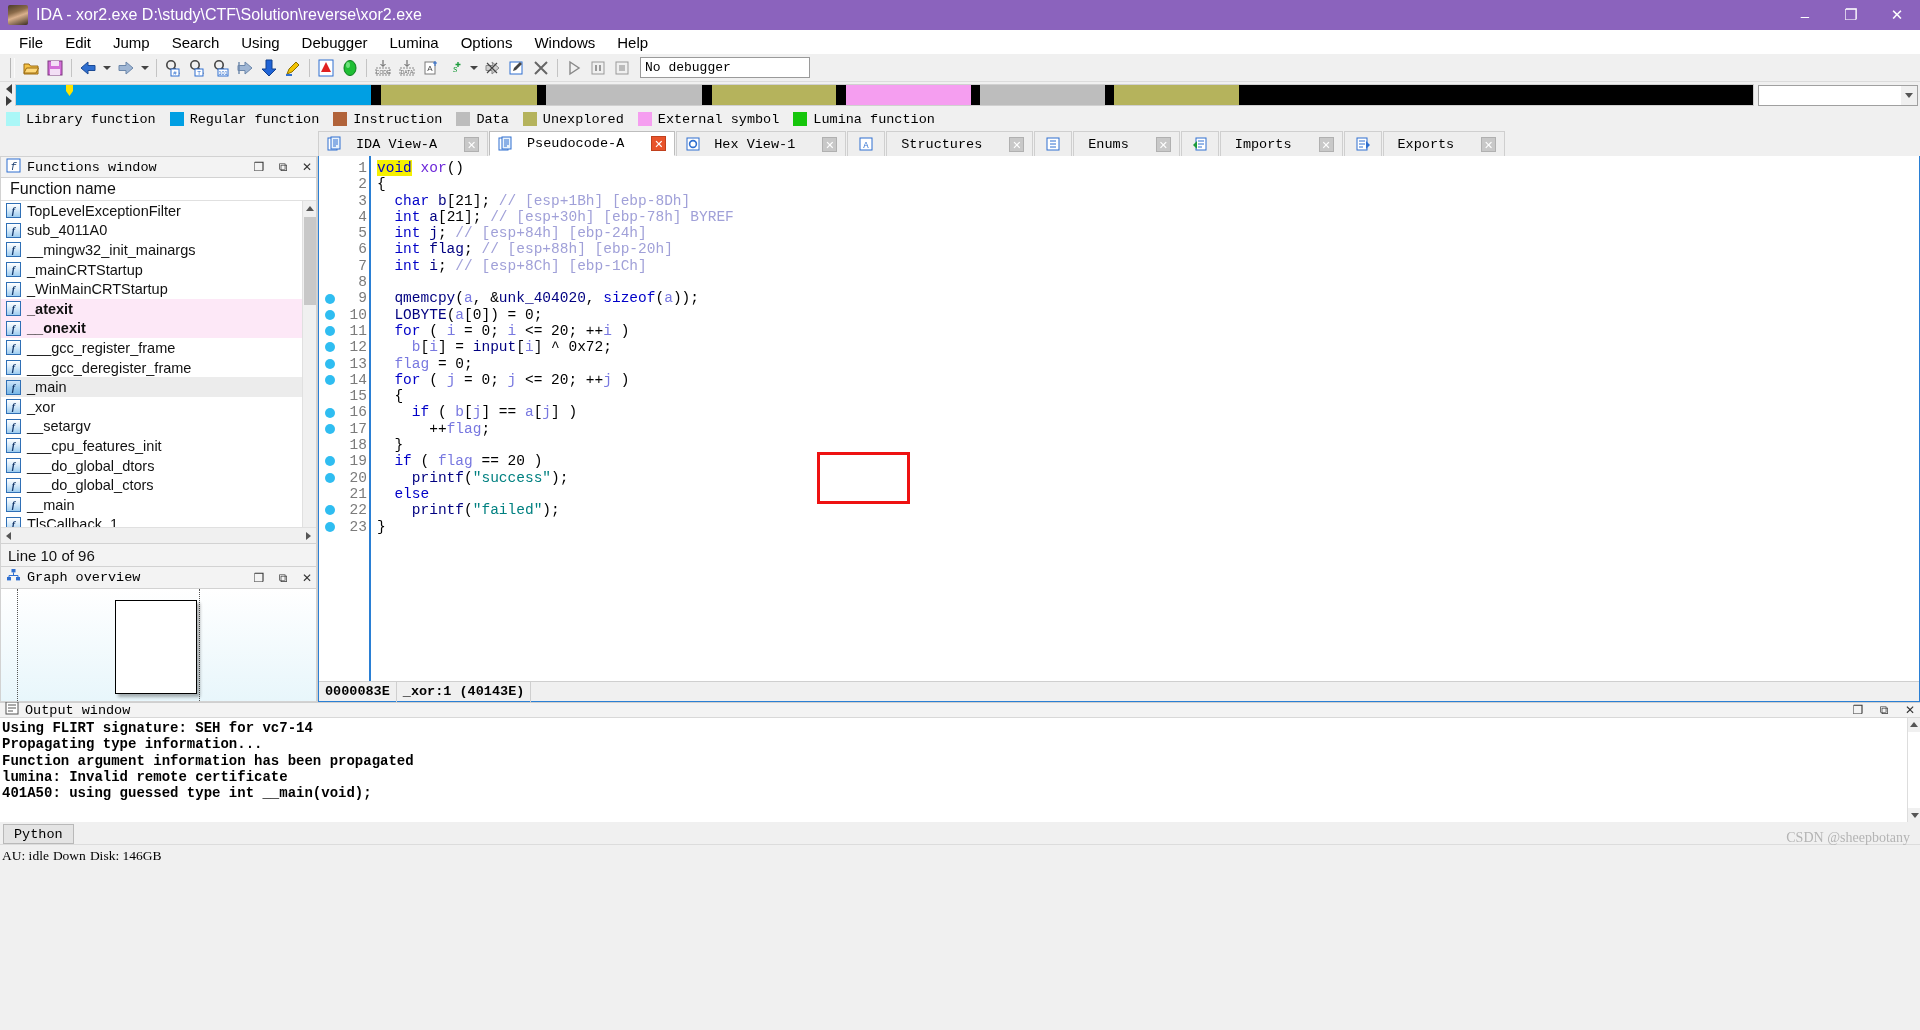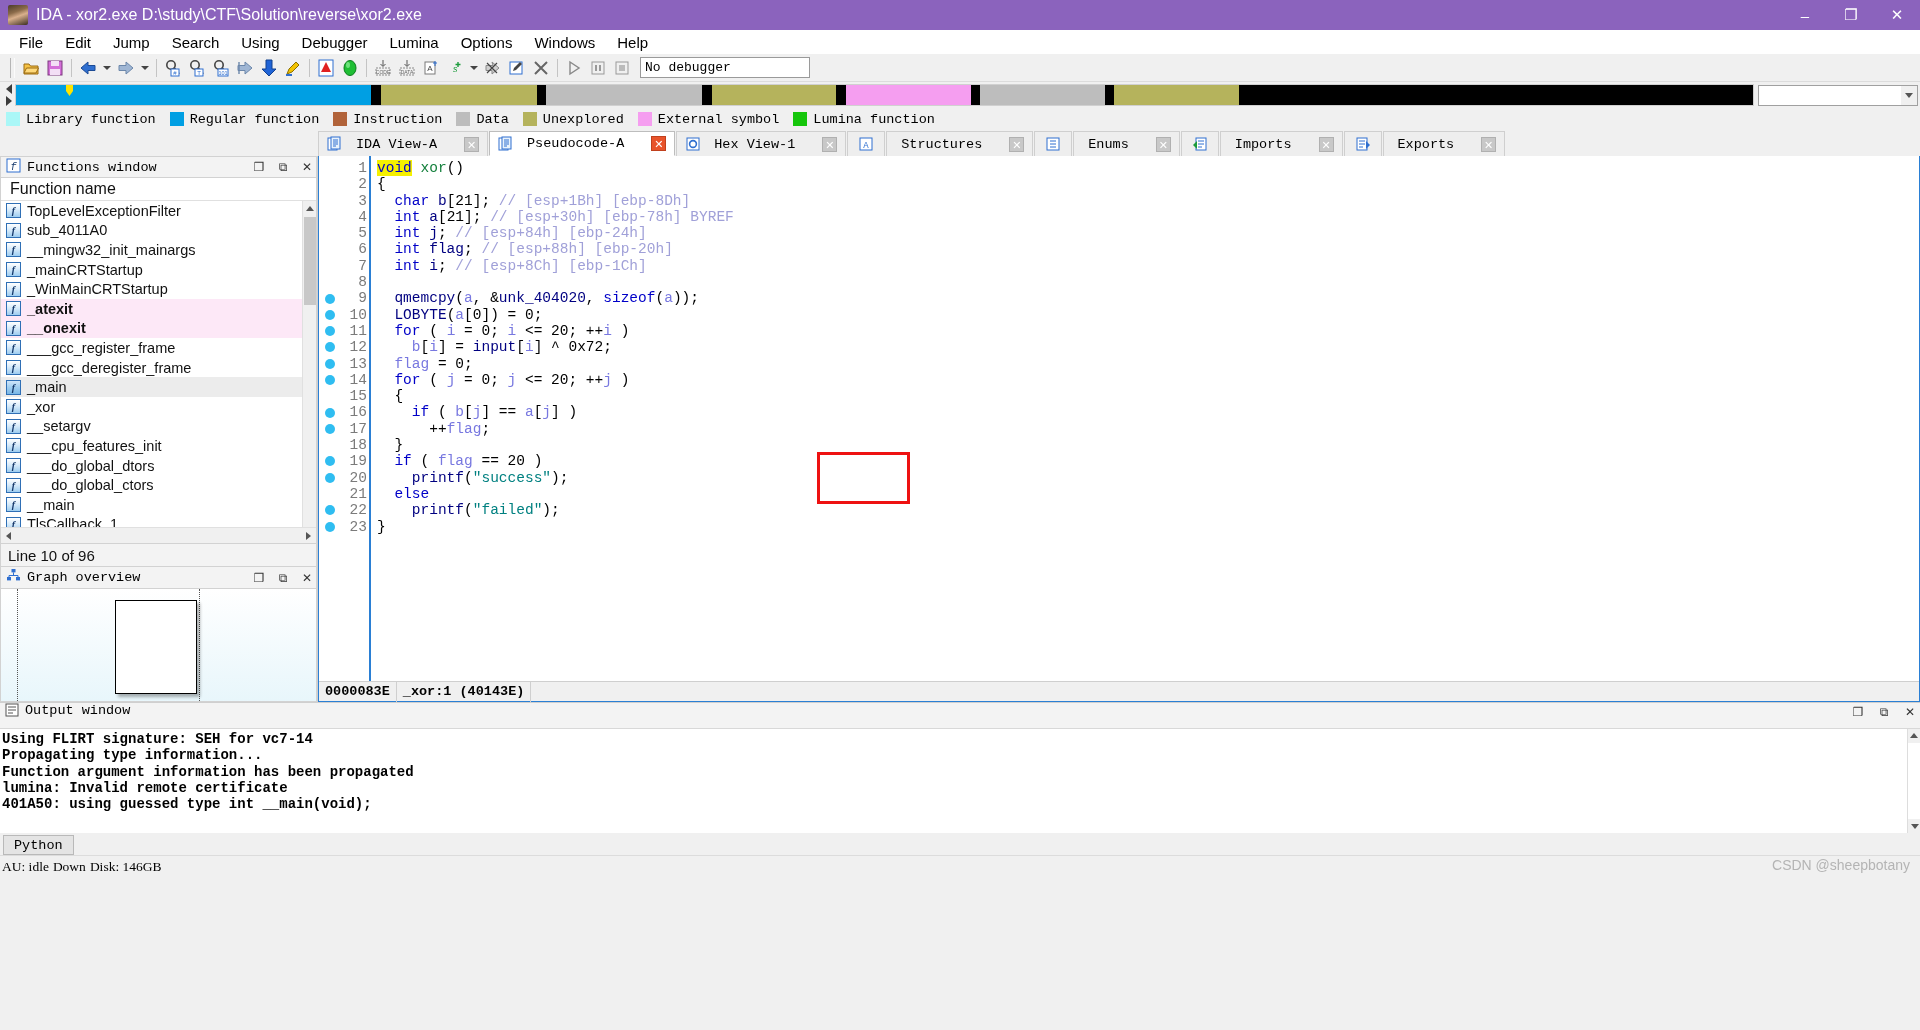--- a/index.html
+++ b/index.html
@@ -140,56 +140,56 @@
   #bpgutter { width:22px; flex:none; background:#fff; padding-top:4px; }
   #bpgutter .bp { height:16.3px; display:flex; align-items:center; justify-content:center; }
   #bpgutter .dot { width:10px; height:10px; border-radius:50%; background:#2fbdf1; }
   #lngutter { width:28px; flex:none; text-align:right; padding-top:4px; color:#7b7b7b; }
   #lngutter div { height:16.3px; line-height:16.3px; padding-right:2px; }
   #codebar { width:2px; background:#2a7fd4; margin-right:6px; flex:none; }
   #codetext { flex:1; padding-top:4px; white-space:pre; }
   #codetext .ln { height:16.3px; line-height:16.3px; }
   .k  { color:#0000c8; }
   .id { color:#000080; }
-  .fn { color:#15803d; }          
+  .fn { color:#6d28d9; }          
   .var{ color:#7878e0; }          
   .cm { color:#a0a0d8; }          
   .num{ color:#000000; }
   .str{ color:#008080; }
   .pun{ color:#000000; }
   .hl-yellow { background:#f5f000; }
   #redbox { position:absolute; border:3px solid #ee1111; pointer-events:none; }
   #codestatus {
     height:20px; background:#f0f0f0; border-top:1px solid #cfcfcf; display:flex; align-items:center;
     font-family:"Liberation Mono", monospace; font-size:13.5px; color:#000;
   }
   #codestatus .cs-cell { padding:0 6px; border-right:1px solid #cfcfcf; height:20px; display:flex; align-items:center;font-weight:bold; }
 
   
   #outwin { height:auto; background:#f0f0f0; }
-  #outhdr { height:27px; background:#f3f3f3; border-top:1px solid #cfcfcf; border-bottom:1px solid #d8d8d8;
-            display:flex; padding-left:5px; gap:6px;
+  #outhdr { height:16px; background:#f3f3f3; border-top:1px solid #cfcfcf; border-bottom:1px solid #d8d8d8;
+            display:flex; align-items:center; padding-left:5px; gap:6px;
             font-family:"Liberation Mono", monospace; font-size:13.5px;}
   #outhdr .oh-title { flex:1; }
   #outhdr .oh-btn { width:20px; height:18px; display:flex; align-items:center; justify-content:center; font-size:12px; color:#333; font-family:"Liberation Sans",sans-serif;}
   #outbody { height:104px; background:#ffffff; position:relative; overflow:hidden;
              font-family:"Liberation Mono", monospace; font-size:14px; color:#000; padding:2px 0 0 2px;font-weight:bold;}
   #outbody .oline { height:16.3px; line-height:16.3px; white-space:pre;}
   #outscroll { position:absolute; right:0; top:0; width:13px; height:100%; background:#f0f0f0; border-left:1px solid #ddd;}
   #outscroll .ar { height:13px; display:flex; align-items:center; justify-content:center;}
   #outscroll .thumb{ position:absolute; left:0; width:13px; top:14px; bottom:14px; background:#fff;}
   #pyrow { height:22px; background:#f0f0f0; display:flex; align-items:flex-end; padding-left:3px;}
   #pytab { height:20px; background:#e4e4e4; border:1px solid #b9b9b9; display:flex; align-items:center;
            padding:0 10px; font-family:"Liberation Mono", monospace; font-size:13.5px;text-align:center;}
   #statusbar { height:22px; background:#f0f0f0; display:flex; align-items:center;
                font-family:"Liberation Mono", monospace; font-size:13.5px; color:#000;
                border-top:1px solid #dcdcdc; position:relative;}
   #statusbar .sb { padding:0 2px;font-family:Liberation Serif, serif; }
-  #watermark { position:absolute; right:10px; bottom:4px; color:#b4b4b4; font-size:14px;
-               font-family:Liberation Sans, sans-serif;}
+  #watermark { position:absolute; right:10px; bottom:20px; color:#b4b4b4; font-size:14px;
+               font-family:Liberation Serif, serif;}
 
   .tri-up { width:0;height:0;border-left:4px solid transparent;border-right:4px solid transparent;border-bottom:5px solid #555;}
   .tri-dn { width:0;height:0;border-left:4px solid transparent;border-right:4px solid transparent;border-top:5px solid #555;}
   .tri-lf { width:0;height:0;border-top:4px solid transparent;border-bottom:4px solid transparent;border-right:5px solid #555;}
   .tri-rt { width:0;height:0;border-top:4px solid transparent;border-bottom:4px solid transparent;border-left:5px solid #555;}
 </style>
 </head>
 <body>
 
 <div id="titlebar">

